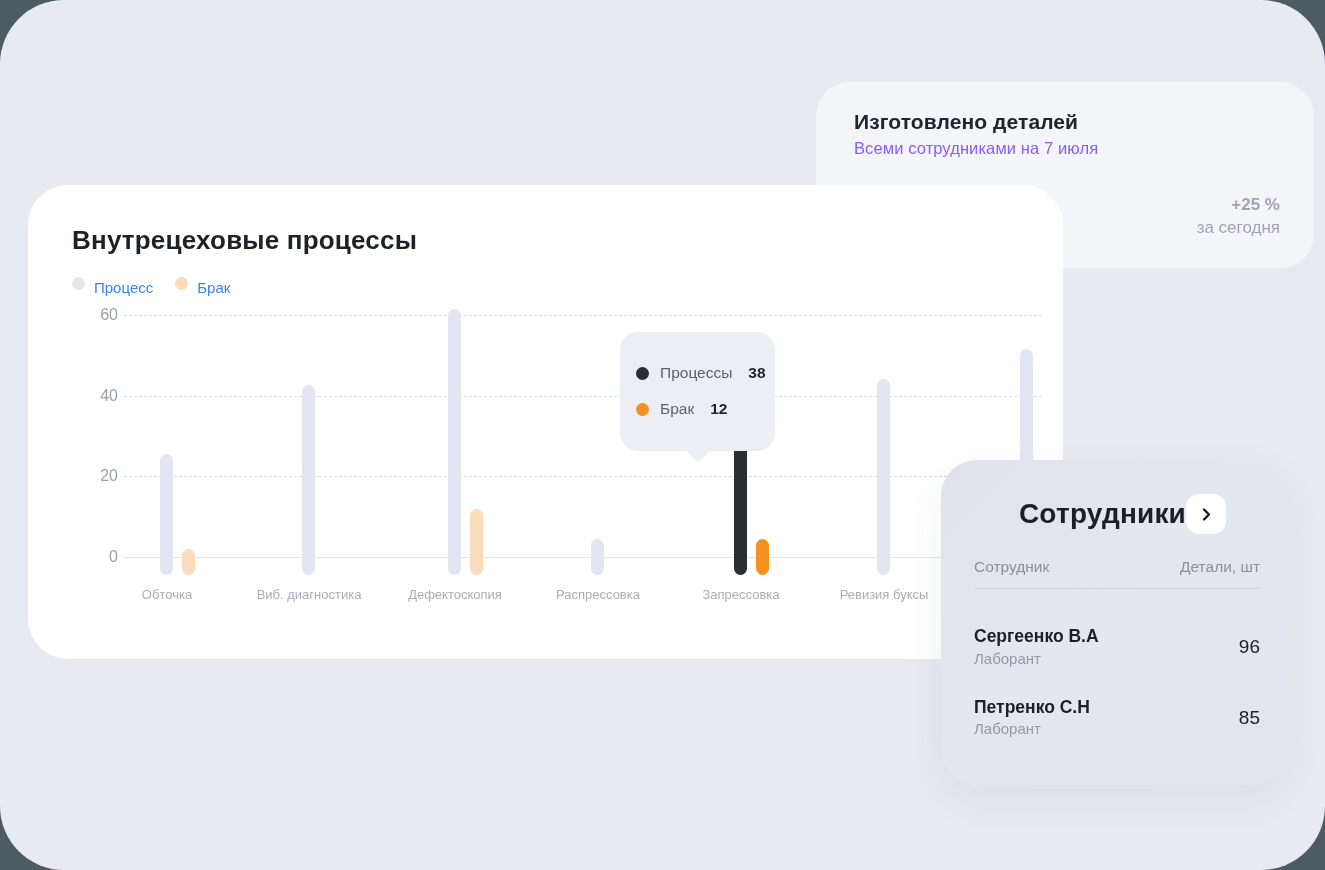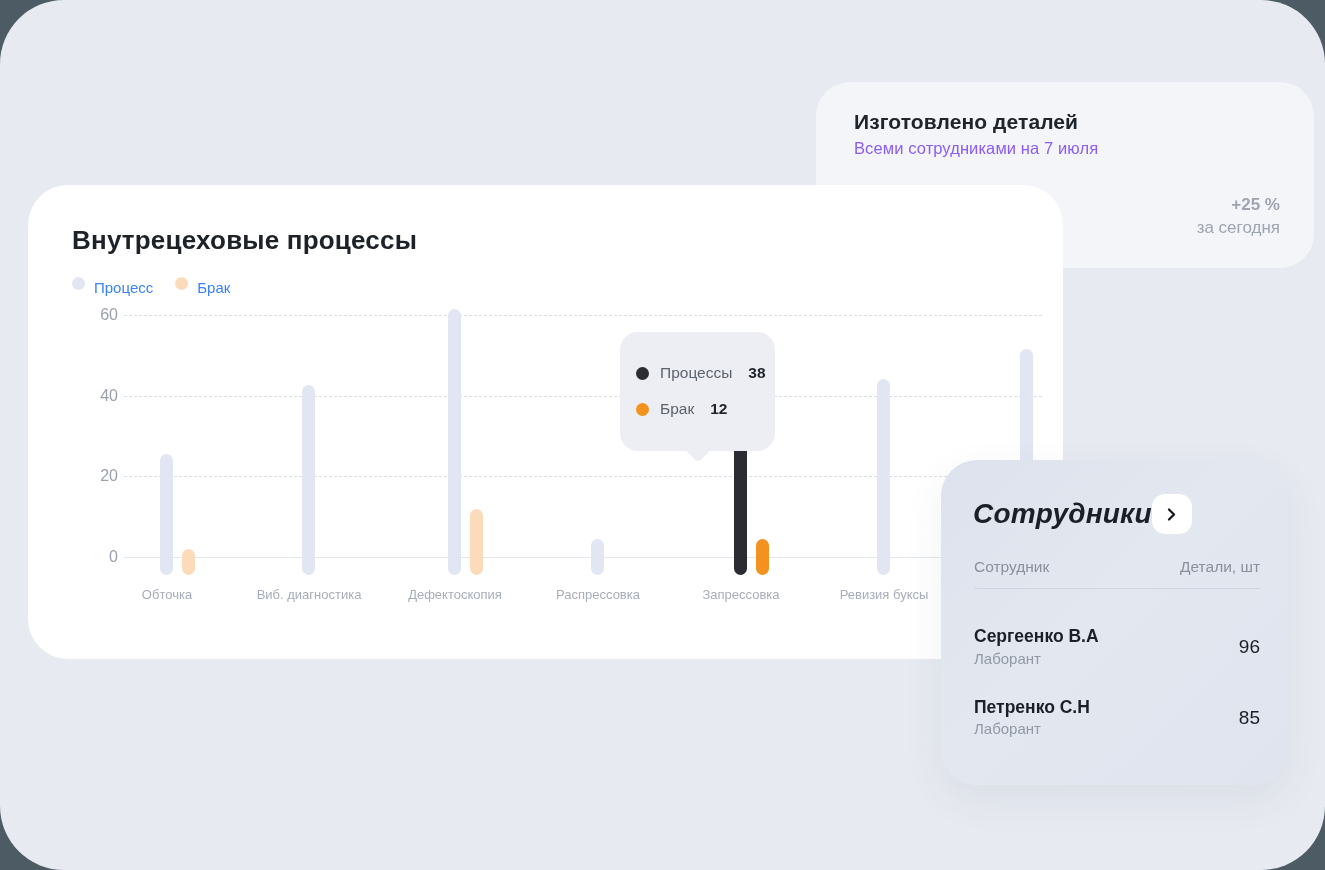--- a/index.html
+++ b/index.html
@@ -99,22 +99,22 @@
 
   
   .emp-card{
     position:absolute;left:941px;top:460px;width:347px;height:325px;
     border-radius:36px;
     background:linear-gradient(135deg,#dde2ec 0%,#e3e7f0 45%,#dfe4ee 100%);
     box-shadow:0 14px 40px rgba(60,70,90,.07);
     overflow:hidden;
   }
   .emp-head{
-    position:absolute;left:32px;top:34px;right:28px;
-    display:flex;align-items:center;justify-content:flex-start;font-style:italic;
+    position:absolute;left:44px;top:34px;right:28px;
+    display:flex;align-items:center;justify-content:center;
   }
   .emp-title{font-size:28px;font-weight:700;color:#1b1f26;letter-spacing:.2px;}
   .emp-arrow{
     width:40px;height:40px;border-radius:13px;background:#fff;
     display:flex;align-items:center;justify-content:center;
   }
   .emp-arrow svg{display:block;}
   .emp-cols{
     position:absolute;left:33px;right:28px;top:98px;
     display:flex;justify-content:space-between;

